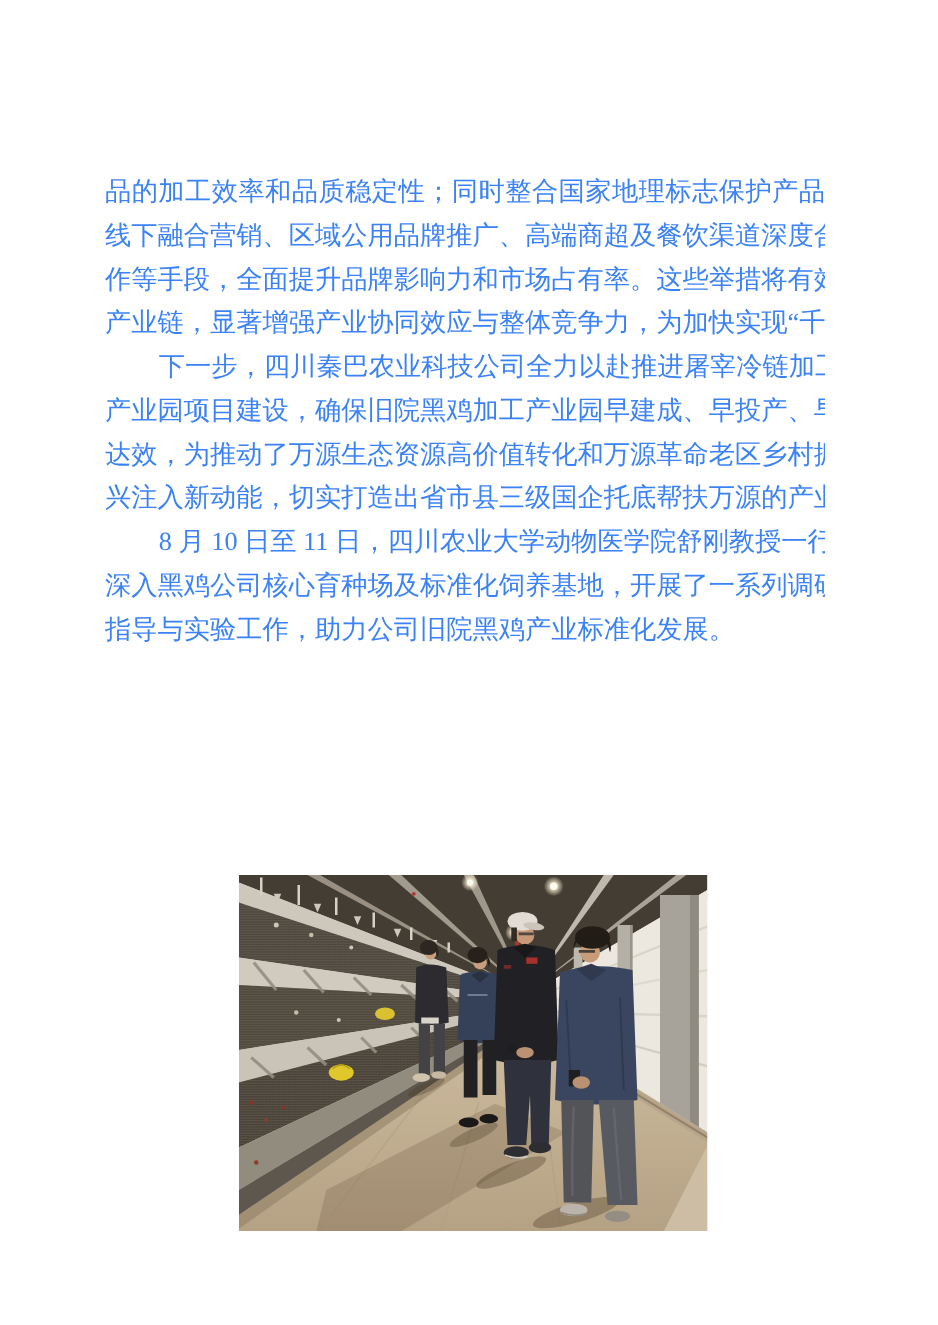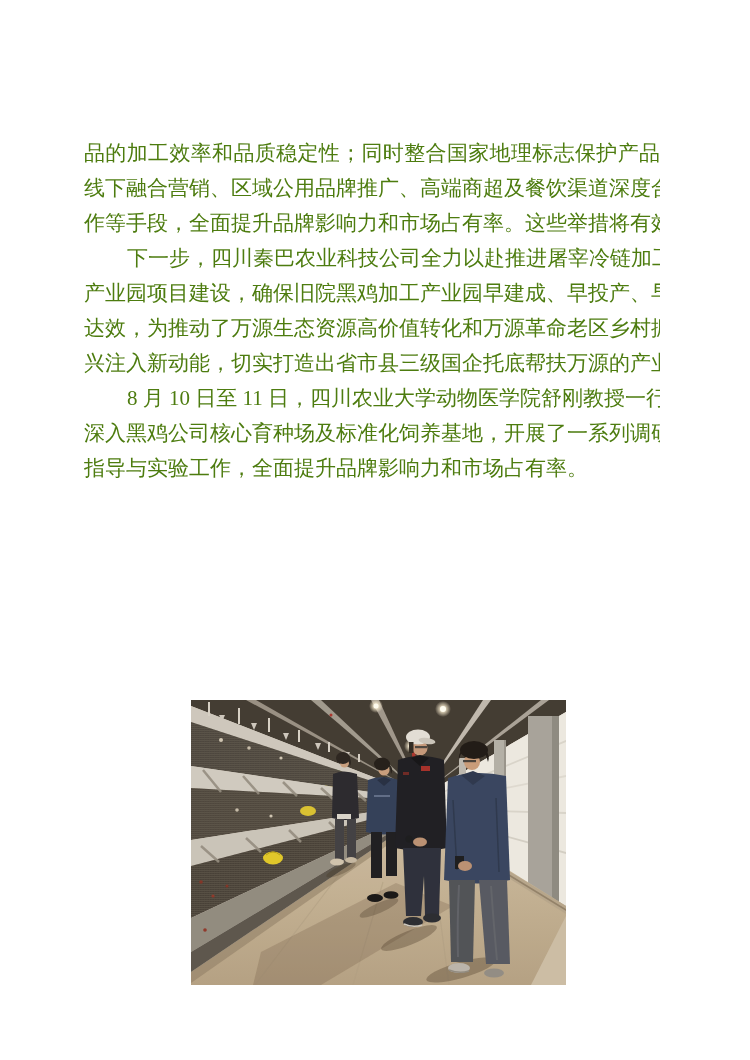--- a/index.html
+++ b/index.html
@@ -6,21 +6,21 @@
   .page{
     position:relative;
     width:750px;height:1060px;
     background:#ffffff;
     overflow:hidden;
     font-family:"Liberation Serif","DejaVu Serif",serif;
   }
   .body-text{
     position:absolute;
     left:84px;top:136px;width:576px;
-    color:#4d7c0f;
+    color:#3b82f6;
     font-size:21px;
   }
   .para{margin:0;padding:0;}
   .line{
     height:35px;line-height:35px;
     overflow:hidden;
     text-align:justify;
     text-align-last:justify;
     text-justify:inter-character;
     white-space:nowrap;
@@ -41,31 +41,32 @@
 <body>
 
 <div class="page">
 
   <div class="body-text">
 
   <div class="para">
         <div class="line">品的加工效率和品质稳定性；同时整合国家地理标志保护产品</div>
         <div class="line">线下融合营销、区域公用品牌推广、高端商超及餐饮渠道深度合</div>
         <div class="line">作等手段，全面提升品牌影响力和市场占有率。这些举措将有效</div>
+        <div class="line">产业链，显著增强产业协同效应与整体竞争力，为加快实现“千</div>
       </div>
       <div class="para">
         <div class="line indent">下一步，四川秦巴农业科技公司全力以赴推进屠宰冷链加工</div>
         <div class="line">产业园项目建设，确保旧院黑鸡加工产业园早建成、早投产、早</div>
         <div class="line">达效，为推动了万源生态资源高价值转化和万源革命老区乡村振</div>
         <div class="line">兴注入新动能，切实打造出省市县三级国企托底帮扶万源的产业</div>
       </div>
       <div class="para">
         <div class="line indent">8 月 10 日至 11 日，四川农业大学动物医学院舒刚教授一行，</div>
         <div class="line">深入黑鸡公司核心育种场及标准化饲养基地，开展了一系列调研</div>
-        <div class="line last">指导与实验工作，全面提升品牌影响力和市场占有率。</div>
+        <div class="line last">指导与实验工作，助力公司旧院黑鸡产业标准化发展。</div>
       </div>
     </div>
 
   <figure class="photo-figure">
     <svg width="375" height="285" viewBox="0 0 375 285" xmlns="http://www.w3.org/2000/svg" role="img">
       <defs>
         <pattern id="mesh" width="5" height="4" patternUnits="userSpaceOnUse">
           <rect width="5" height="4" fill="none"></rect>
           <path d="M0 0.5H5M0 2.5H5" stroke="#6e675d" stroke-width="0.5"></path>
           <path d="M1 0V4M3.5 0V4" stroke="#575047" stroke-width="0.4"></path>

